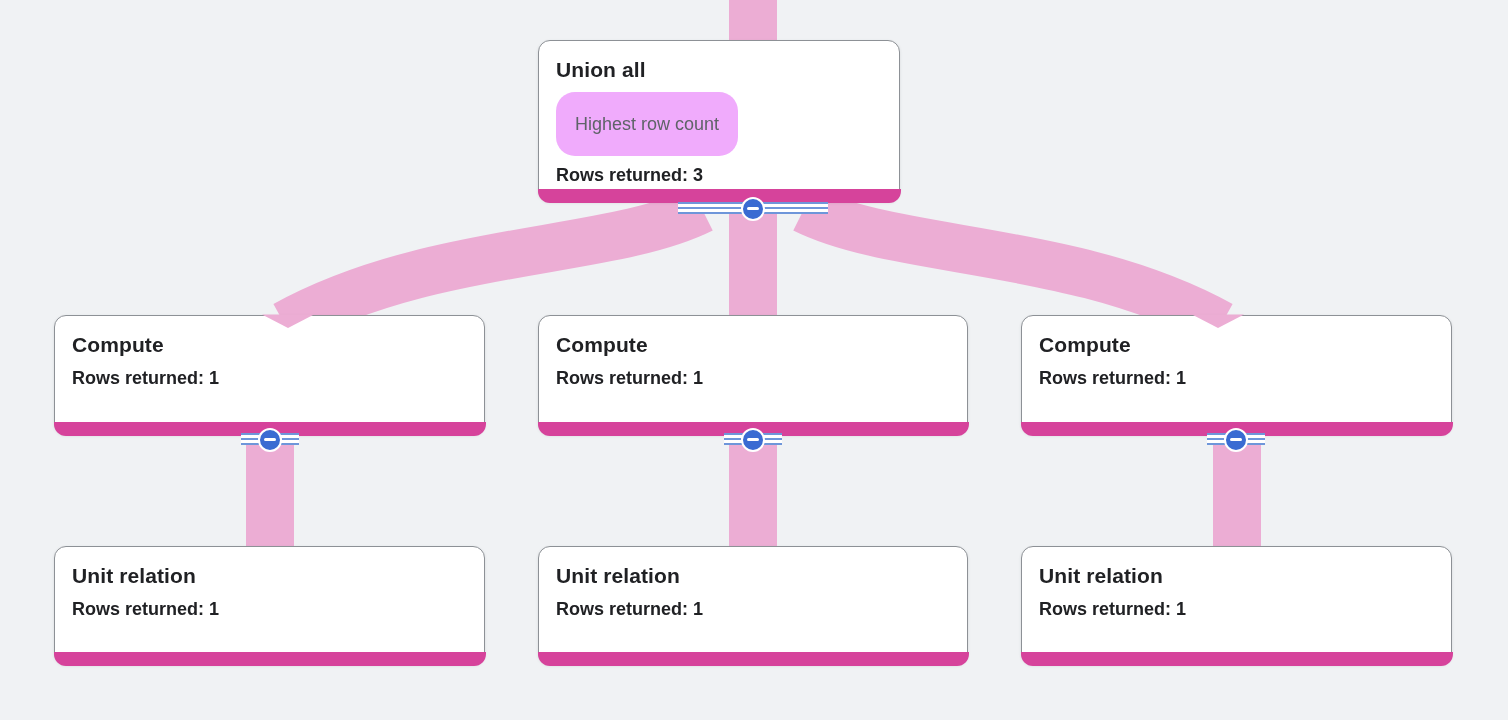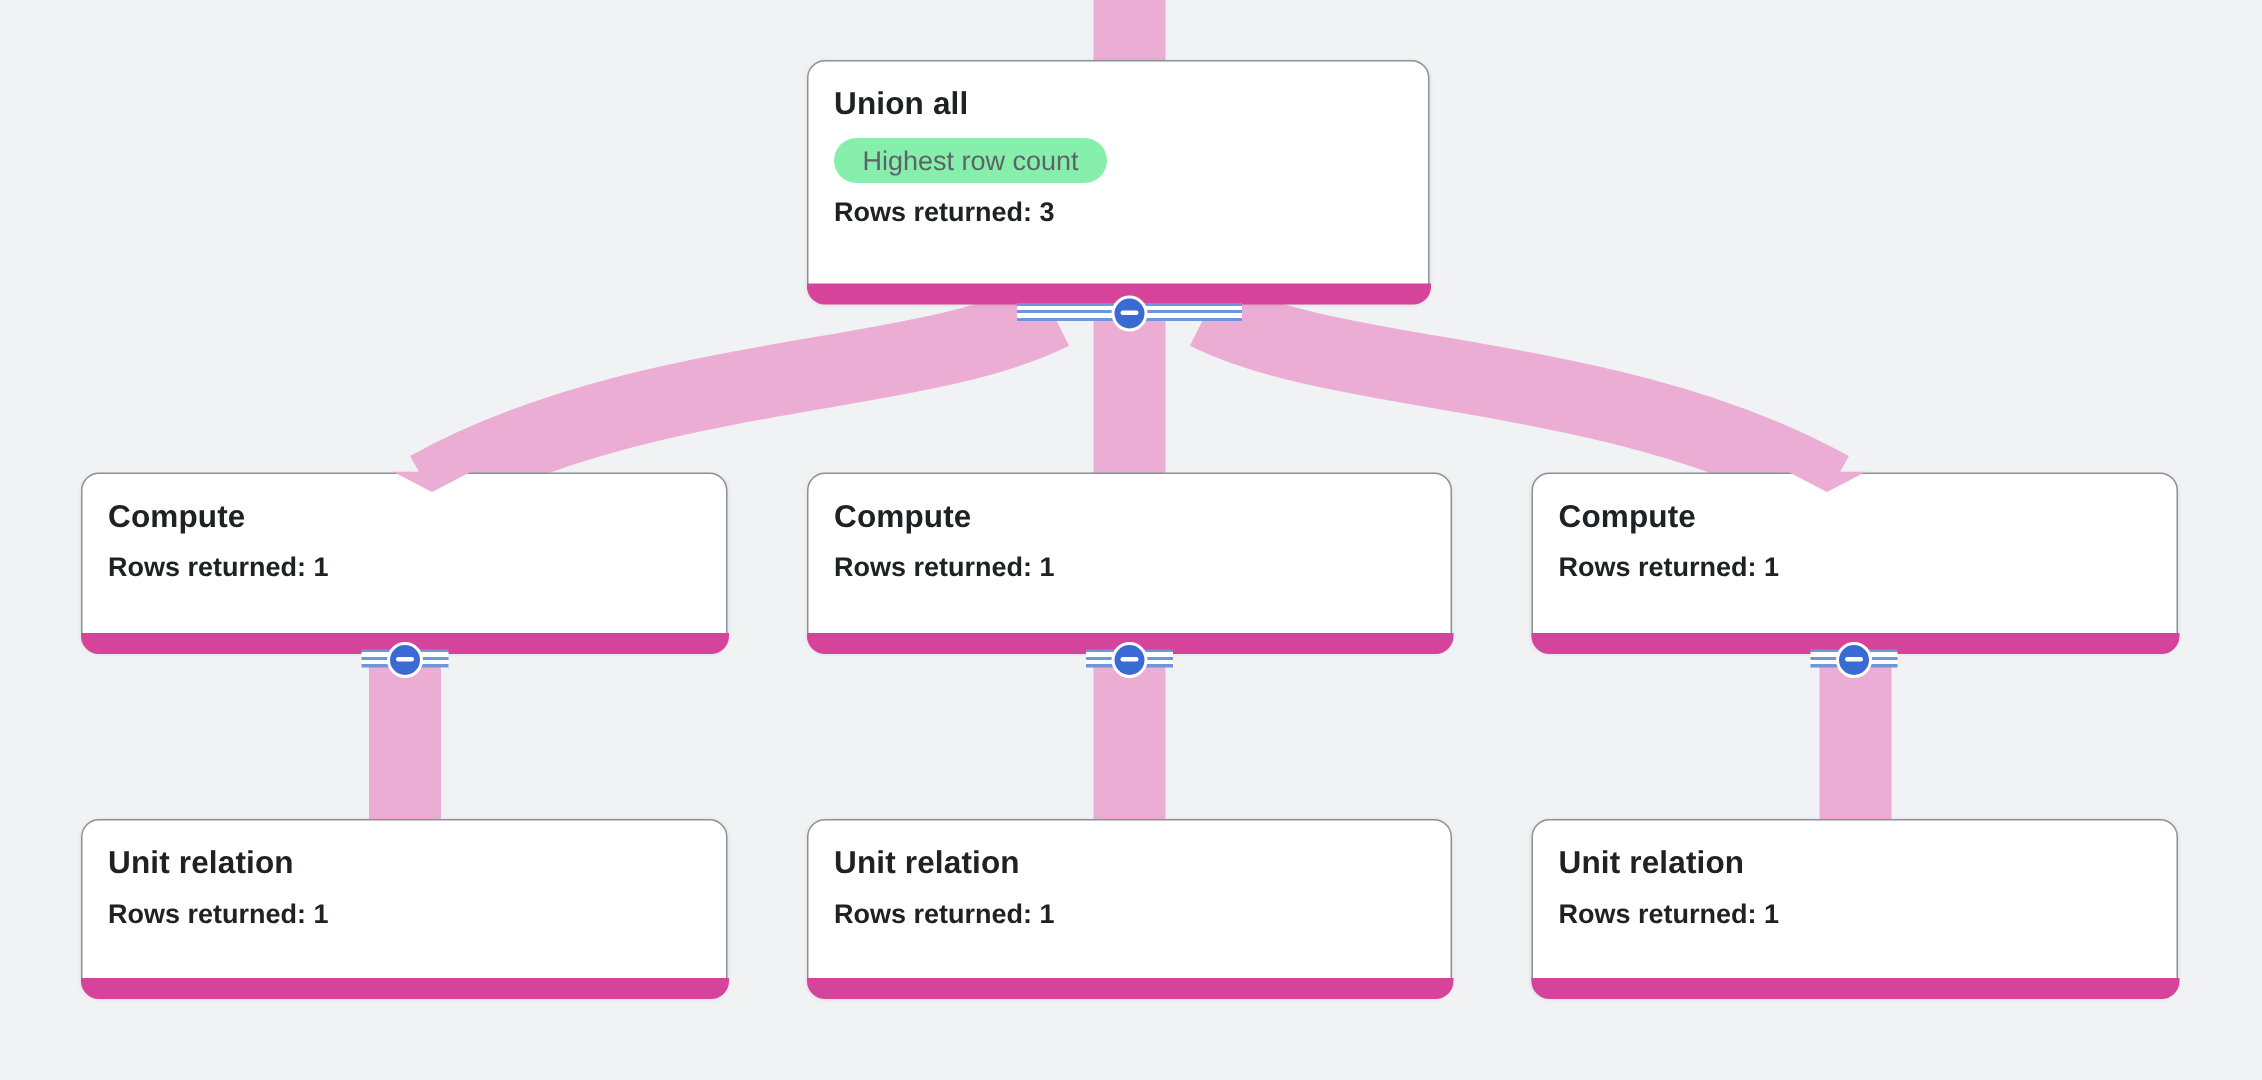--- a/index.html
+++ b/index.html
@@ -43,25 +43,25 @@
   }
   .card .rows {
     font-size:18px;
     font-weight:700;
     color:#202124;
     line-height:26px;
     margin-top:5px;
   }
   .card .badge {
     display:inline-block;
-    background:#86efac;
+    background:#f0abfc;
     color:#5f6368;
     font-size:18px;
     line-height:26px;
-    padding:2px 19px;
+    padding:19px 19px;
     border-radius:19px;
     margin:7px 0 1px 0;
   }
   .card .accent {
     position:absolute;
     left:-1.5px; right:-1.5px; bottom:-1.5px;
     height:14px;
     background:#d6439b;
     border-radius:0 0 12px 12px;
   }
@@ -108,21 +108,21 @@
       <rect x="246" y="438" width="48" height="112"></rect>
       <rect x="729" y="438" width="48" height="112"></rect>
       <rect x="1213" y="438" width="48" height="112"></rect>
     </g>
     <g fill="none" stroke="#ecadd4" stroke-width="48" stroke-linecap="butt">
       <path d="M702,209 C610,255 430,245 285,325"></path>
       <path d="M804,209 C896,255 1076,245 1221,325"></path>
     </g>
   </svg>
 
-  <div class="card" style="left:538px; top:40px; width:415px; height:162px;">
+  <div class="card" style="left:538px; top:40px; width:362px; height:162px;">
     <div class="content">
       <div class="title">Union all</div>
       <div>
         <span class="badge">Highest row count</span>
       </div>
       <div class="rows">Rows returned: 3</div>
     </div>
     <div class="accent"></div>
   </div>
 

